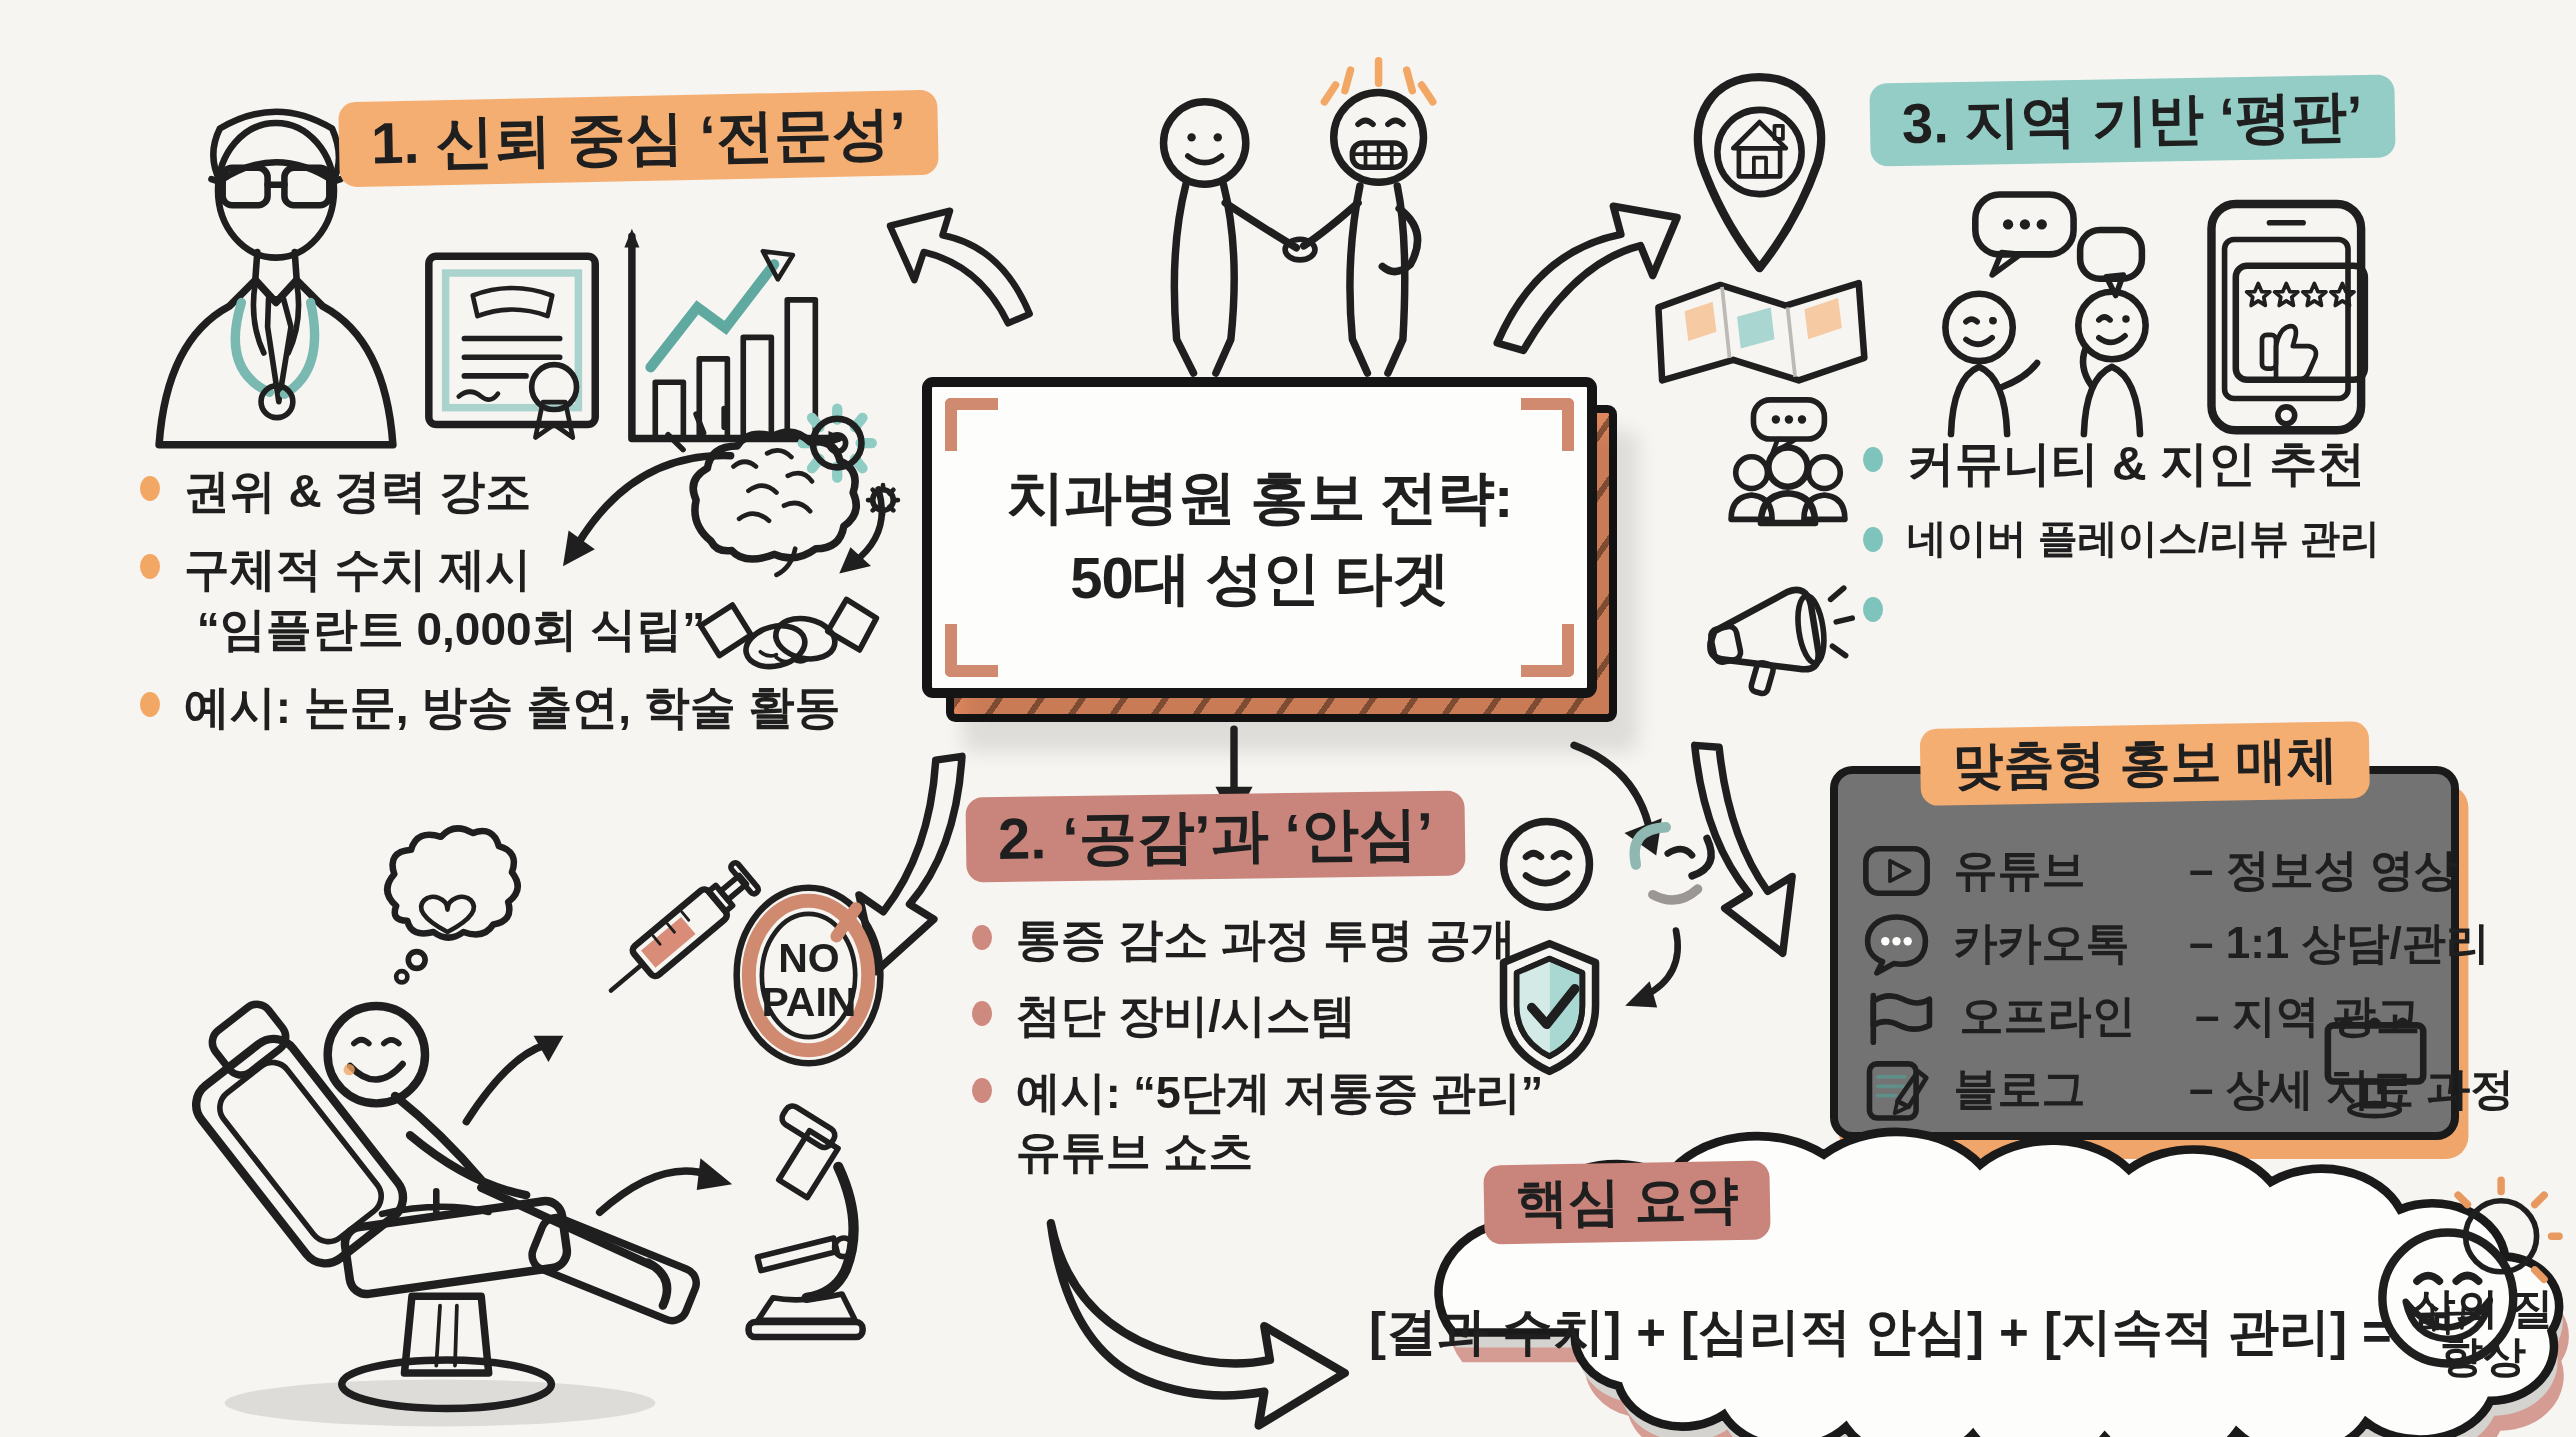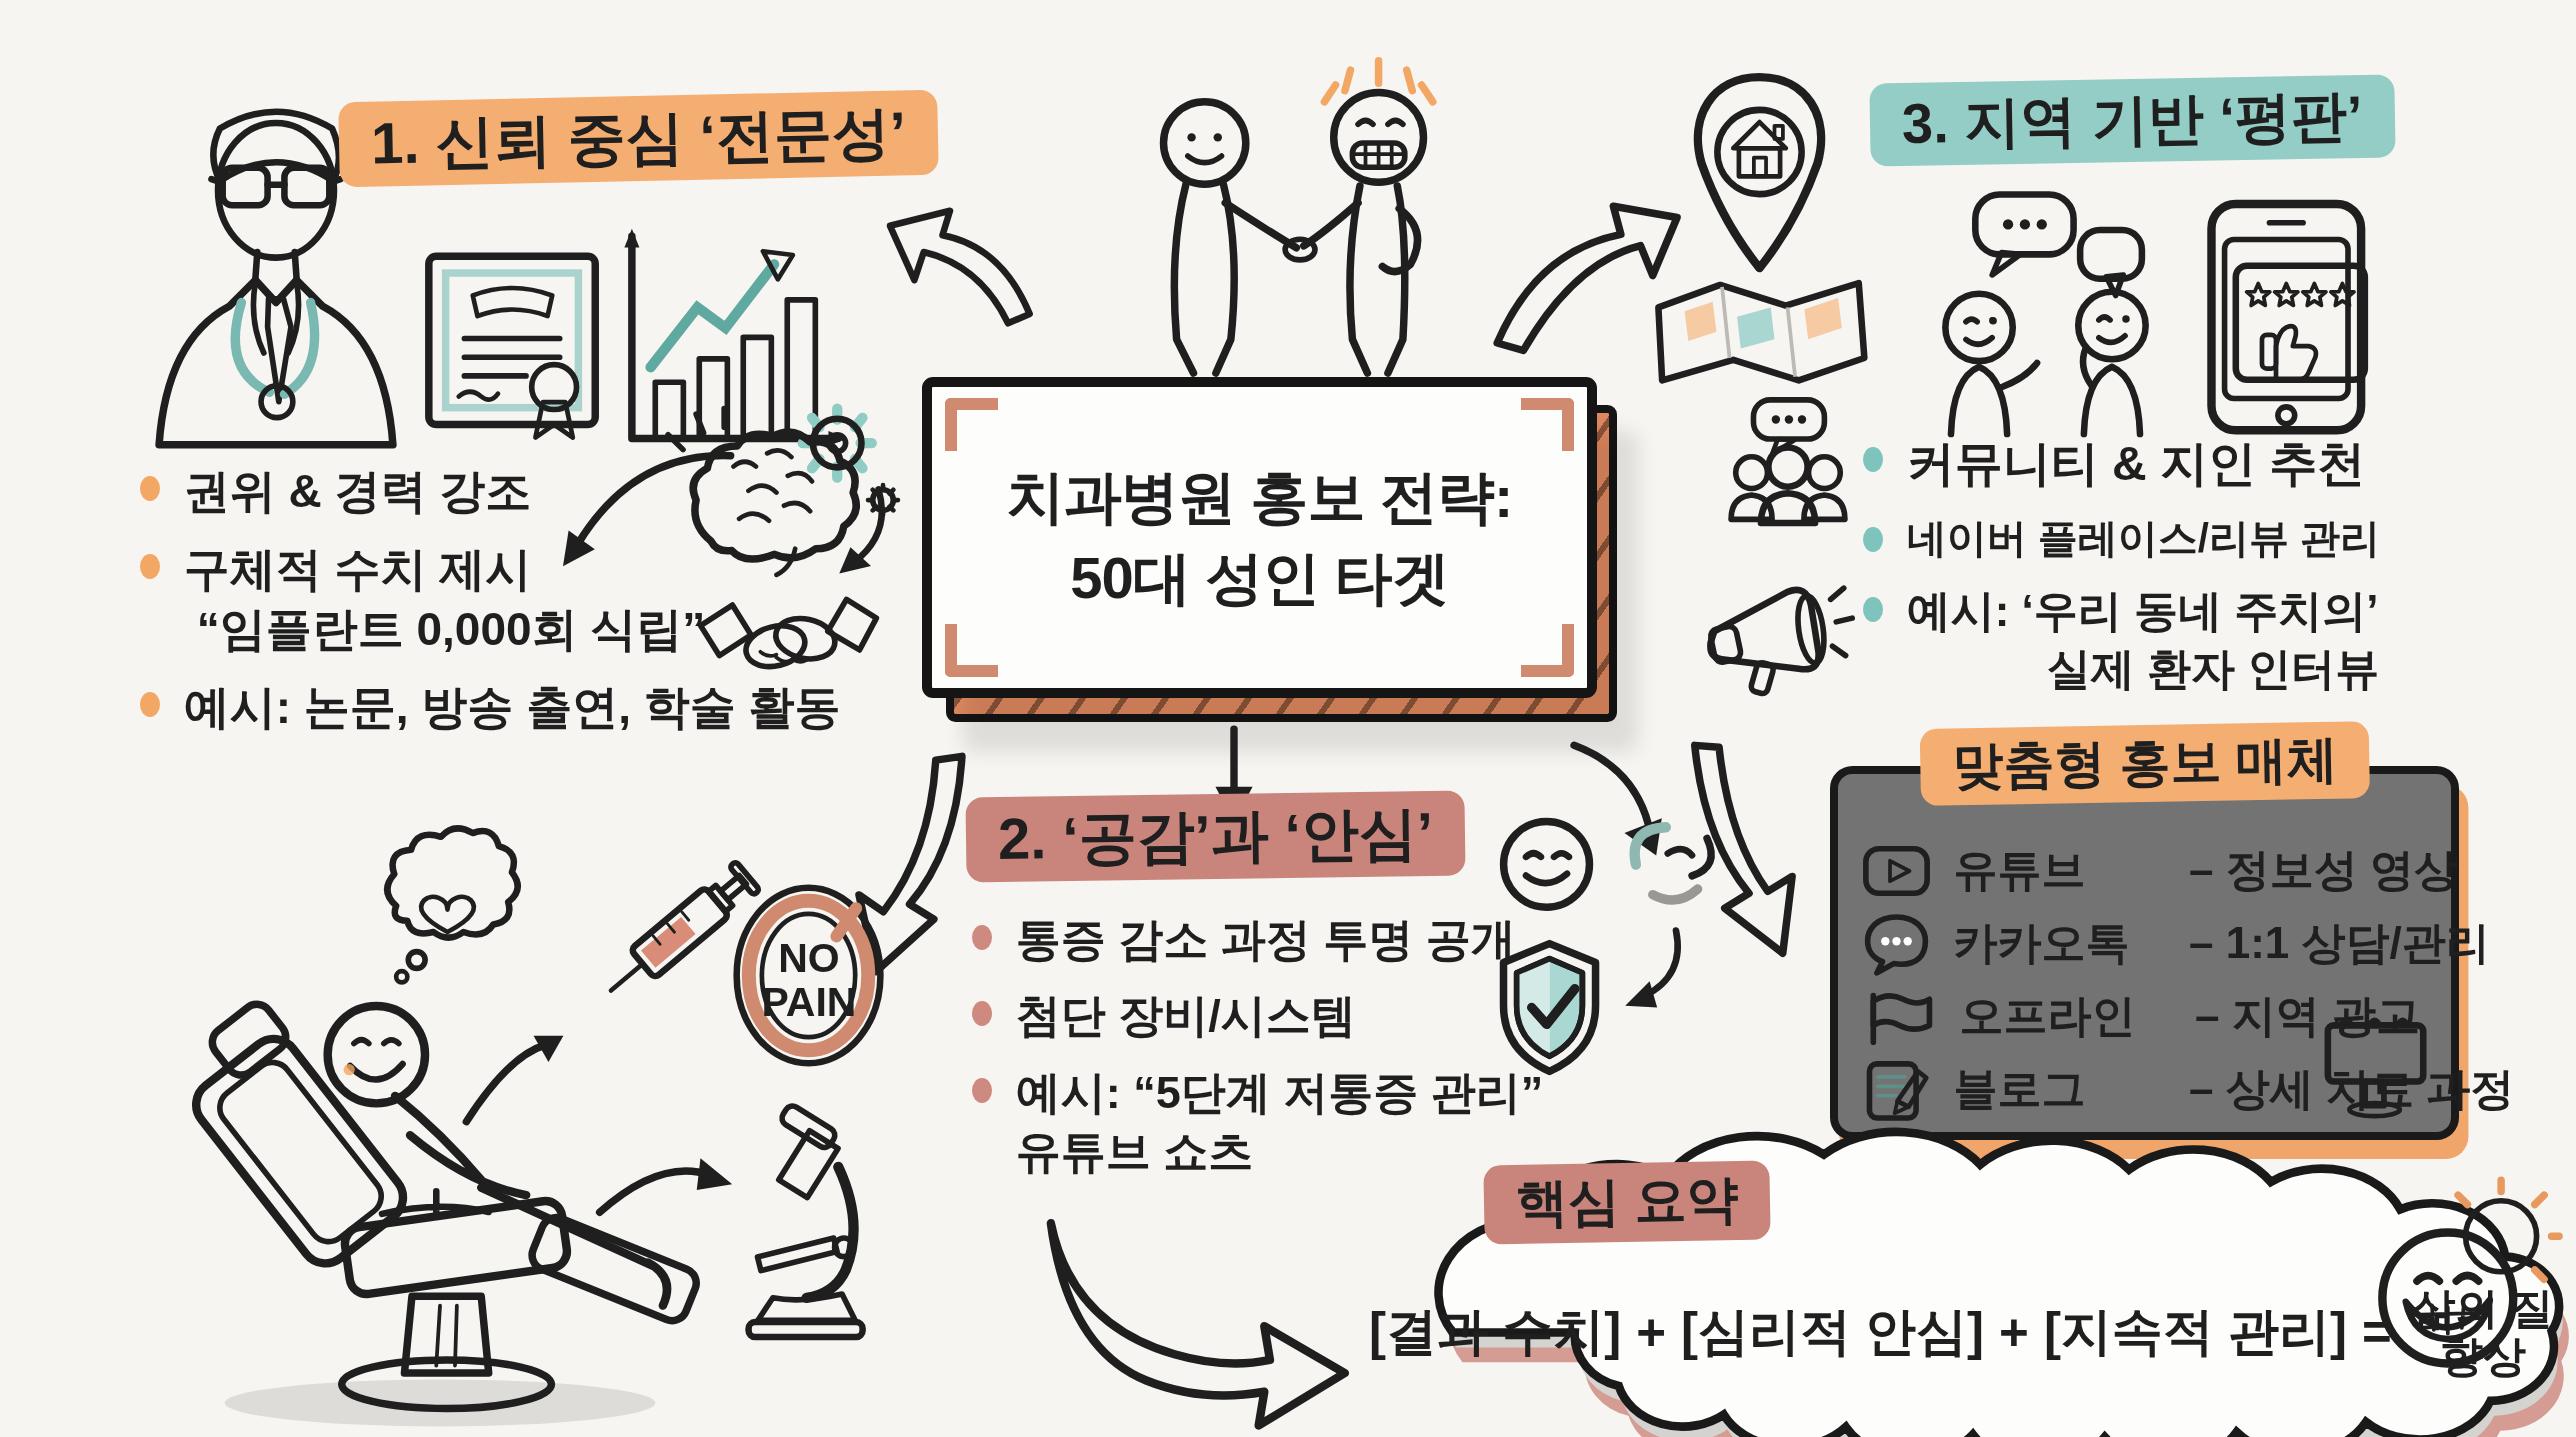--- a/index.html
+++ b/index.html
@@ -242,21 +242,20 @@
     <li>
       <span class="dot dot-teal"></span>
       <span class="btxt" style="font-size:48px">커뮤니티 &amp; 지인 추천</span>
     </li>
     <li>
       <span class="dot dot-teal"></span>
       <span class="btxt" style="font-size:40px">네이버 플레이스/리뷰 관리</span>
     </li>
     <li>
       <span class="dot dot-teal"></span>
-      <span class="btxt" style="font-size:44px"><span>예시: ‘우리 동네 주치의’</span><span class="sub" style="margin-left:140px">실제 환자 인터뷰</span></span>
     </li>
   </ul>
 
   <svg class="abs" style="left:1718px;top:398px" width="140" height="140" viewBox="0 0 150 150">
     <rect x="38" y="2" width="76" height="42" rx="18" fill="#bfe0da" class="ln" stroke-width="6"></rect>
     <circle cx="62" cy="23" r="4.5" fill="#1f1f1f"></circle>
       <circle cx="76" cy="23" r="4.5" fill="#1f1f1f"></circle>
       <circle cx="90" cy="23" r="4.5" fill="#1f1f1f"></circle>
     <polygon points="64,44 58,60 82,45" fill="#bfe0da" class="ln" stroke-width="5"></polygon>
     <circle cx="36" cy="80" r="17" fill="#c6c1bd" class="ln" stroke-width="6"></circle>

